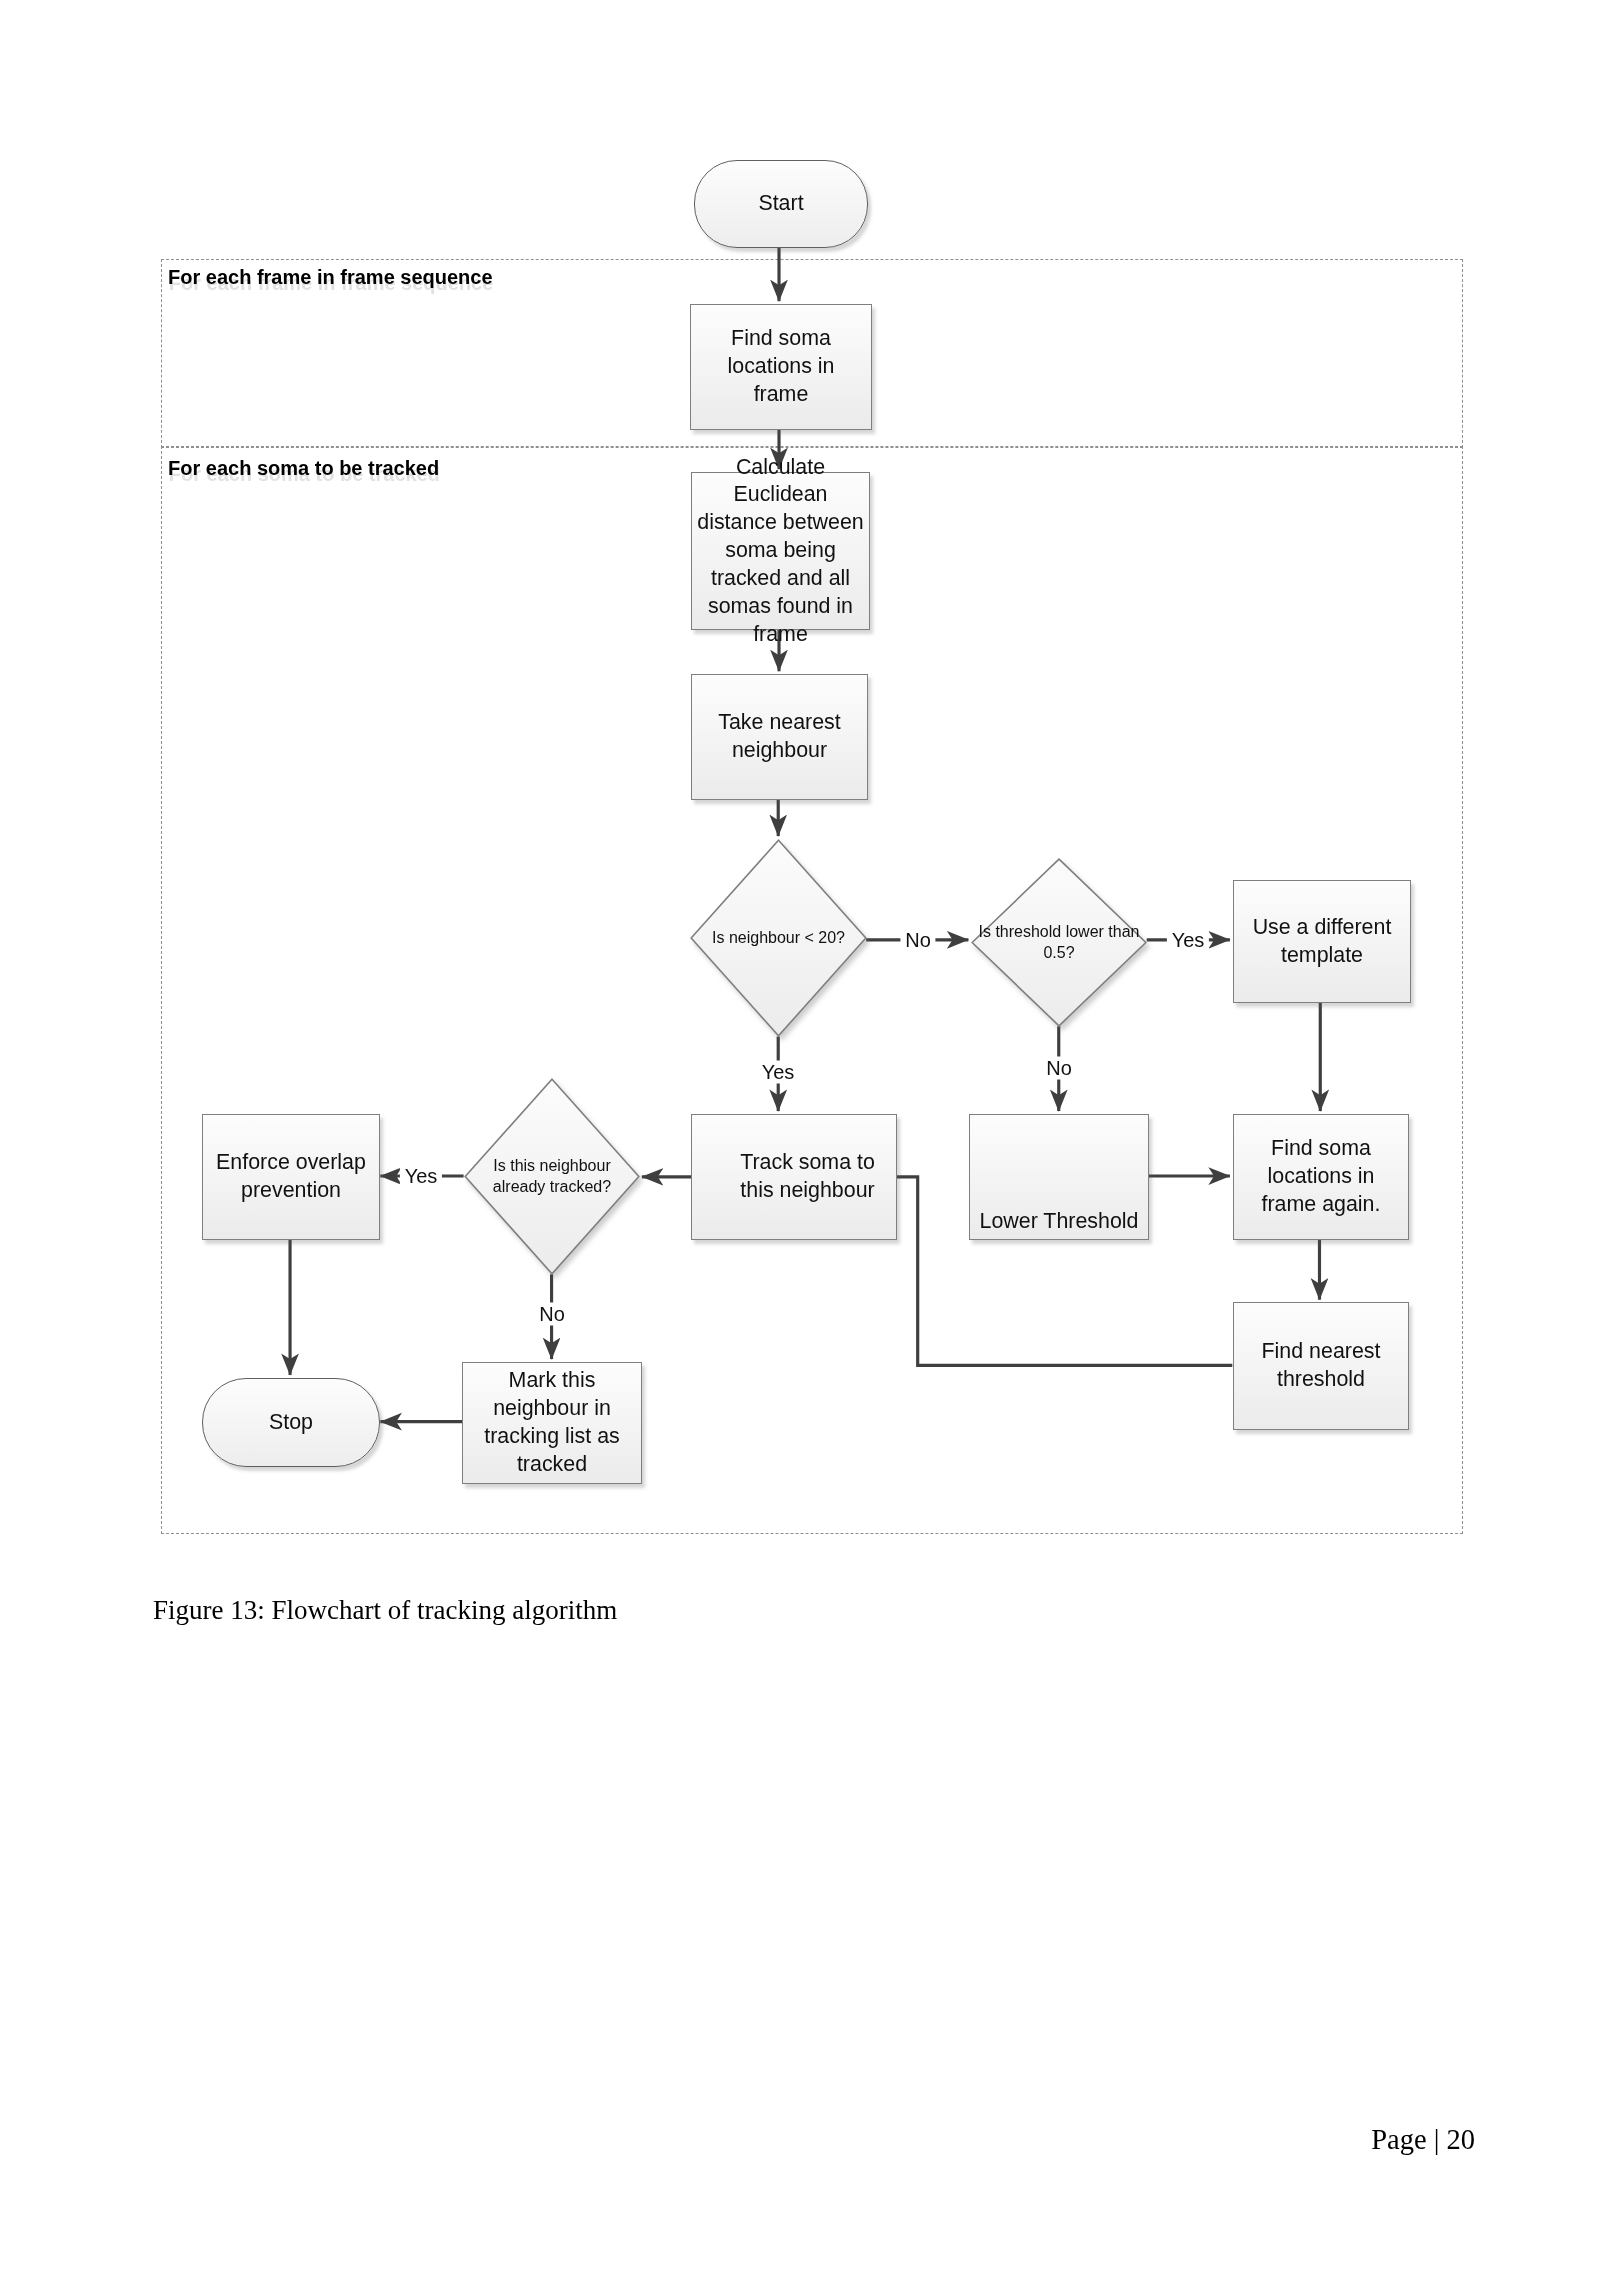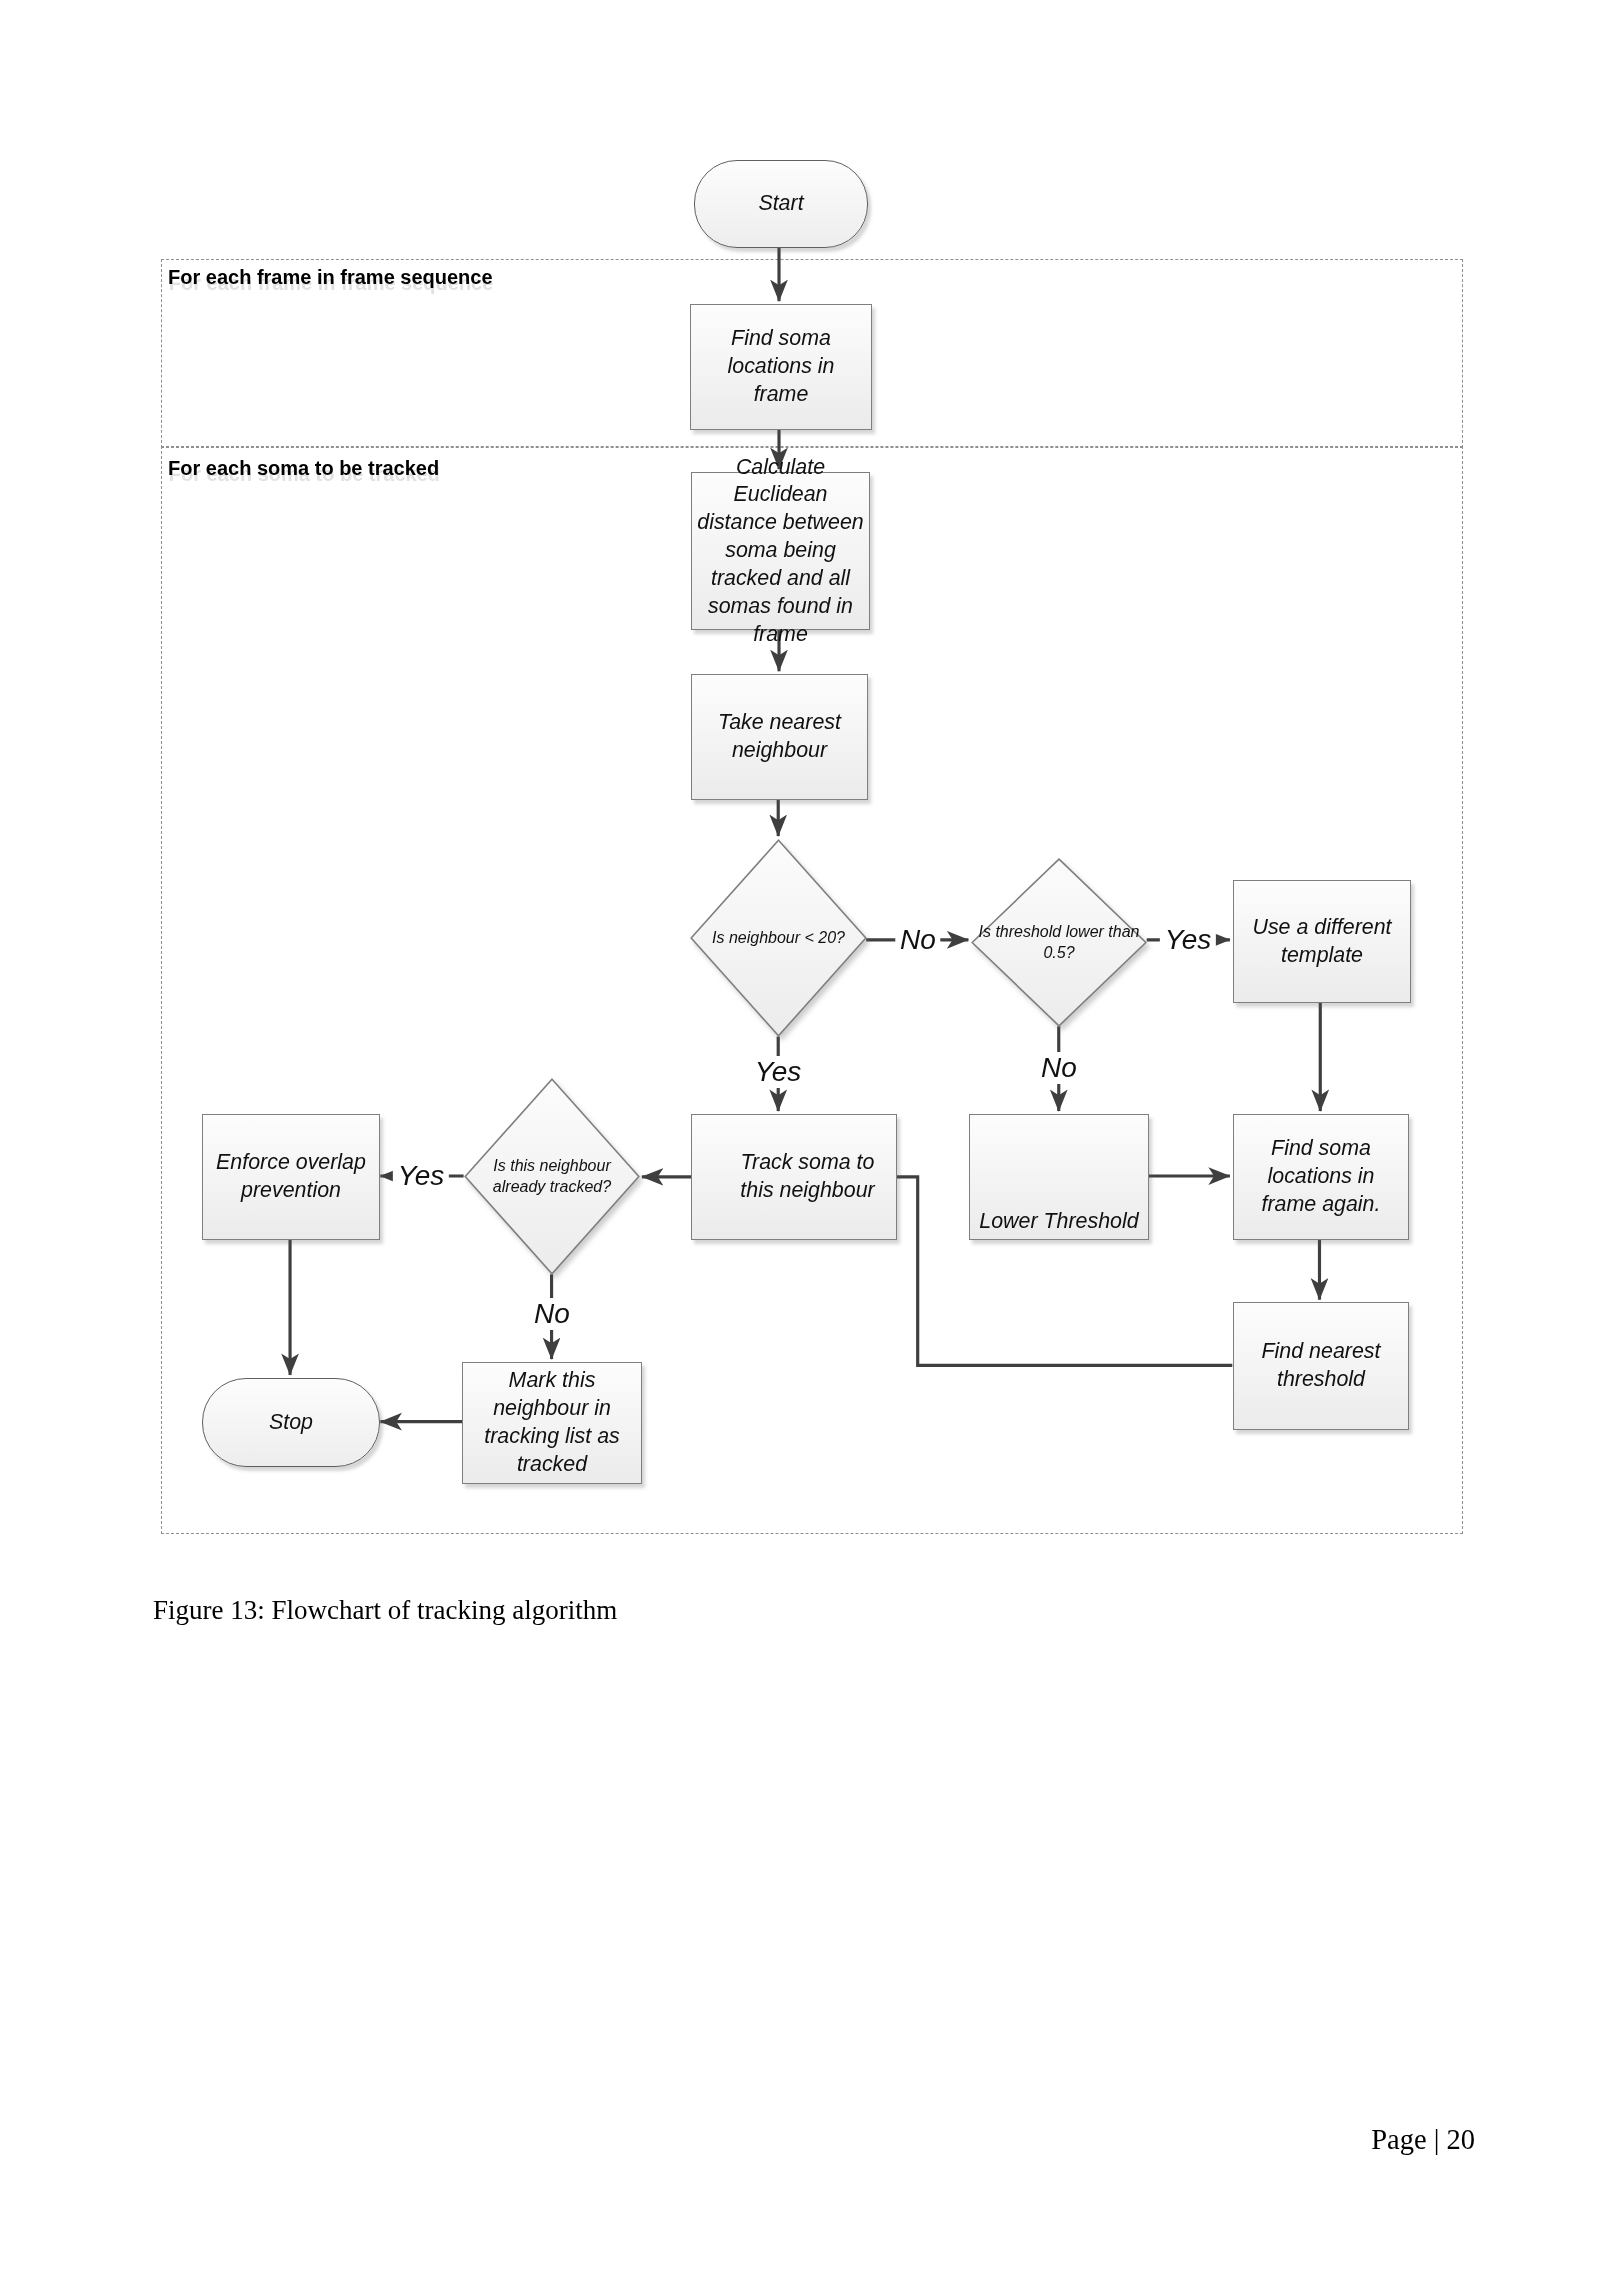--- a/index.html
+++ b/index.html
@@ -16,24 +16,24 @@
            box-shadow:3.2px 4px 3.2px rgba(90,90,90,0.25);}
   .terminal{background:linear-gradient(#fdfdfd,#ededed);border:1.6px solid #5f5f5f;
             box-shadow:3.2px 4px 3.2px rgba(90,90,90,0.25);}
   .node .lbl{padding:3.2px 8px;}
   .diamond{background:none;border:none;box-shadow:none;}
   .diamond svg{position:absolute;left:0;top:0;width:100%;height:100%;
                filter:drop-shadow(3.2px 4px 2.4px rgba(90,90,90,0.3));}
   .diamond .lbl{position:relative;z-index:2;font-size:16px;padding:0 6.3px;}
 
   .edge-label{position:absolute;transform:translate(-50%,-50%);background:#ffffff;
-              padding:0 4.8px;font-size:28px;color:#111;z-index:3;white-space:nowrap;}
+              padding:0 4.8px;font-size:20px;color:#111;z-index:3;white-space:nowrap;}
 
   svg.wires{position:absolute;left:0;top:0;z-index:1;}
-  .node,.edge-label{z-index:2;font-style:italic;}
+  .node,.edge-label{z-index:2;}
 
   .caption{position:absolute;left:153px;top:1595px;font-family:"Liberation Serif",serif;
            font-size:27px;color:#000;}
   .pagenum{position:absolute;left:1316px;top:2124px;width:159px;text-align:right;
            font-family:"Liberation Serif",serif;font-size:28.5px;color:#000;}
 </style>
 </head>
 <body>
 
 <div class="page">

